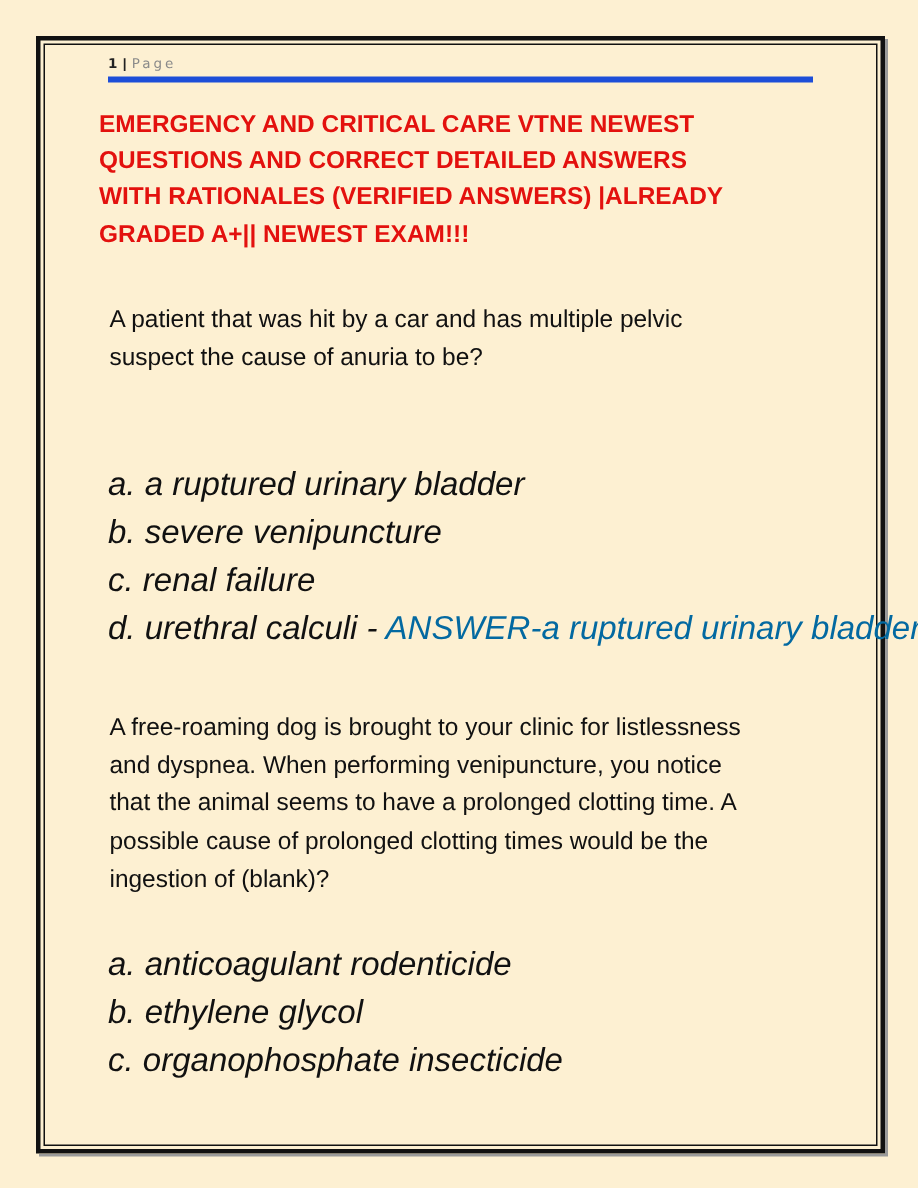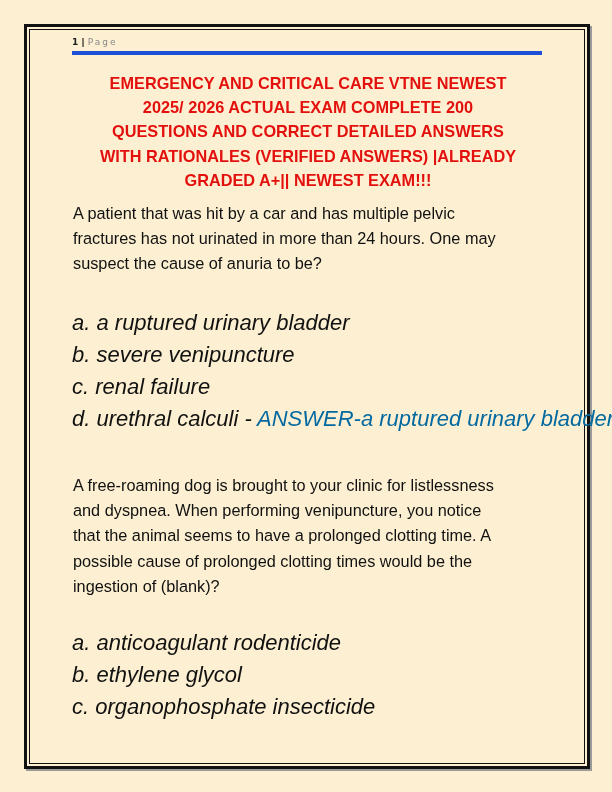--- a/index.html
+++ b/index.html
@@ -56,21 +56,20 @@
       color: #8a8a8a;
       letter-spacing: 2px;
       font-family: "DejaVu Sans", sans-serif;
       font-size: 9px;
     }
     .title {
       position: absolute;
       left: 66px;
       top: 71px;
       width: 484px;
-      text-align: center;
       color: #e3110e;
       font-weight: bold;
       font-size: 16.3px;
       line-height: 24.2px;
     }
     .content {
       position: absolute;
       left: 72px;
       width: 480px;
       color: #111;
@@ -101,29 +100,27 @@
 </div>
 
 <div class="header">
   <span class="page-num">1</span>
   <span class="sep">|</span>
   <span class="page-word">Page</span>
 </div>
 
 <div class="title">
   <div>EMERGENCY AND CRITICAL CARE VTNE NEWEST</div>
-  <div>2025/ 2026 ACTUAL EXAM COMPLETE 200</div>
   <div>QUESTIONS AND CORRECT DETAILED ANSWERS</div>
   <div>WITH RATIONALES (VERIFIED ANSWERS) |ALREADY</div>
   <div>GRADED A+|| NEWEST EXAM!!!</div>
 </div>
 
 <div class="content" style="top:200px;">
   <div class="q-text">A patient that was hit by a car and has multiple pelvic</div>
-  <div class="q-text">fractures has not urinated in more than 24 hours. One may</div>
   <div class="q-text">suspect the cause of anuria to be?</div>
 </div>
 
 <div class="opt" style="top:313px;">a. a ruptured urinary bladder</div>
 <div class="opt" style="top:345px;">b. severe venipuncture</div>
 <div class="opt" style="top:377px;">c. renal failure</div>
 <div class="opt" style="top:409px;"><span style="white-space:pre;">d. urethral calculi - </span><span class="answer">ANSWER-a ruptured urinary bladder</span></div>
 
 <div class="content" style="top:472px;">
   <div class="q-text">A free-roaming dog is brought to your clinic for listlessness</div>

